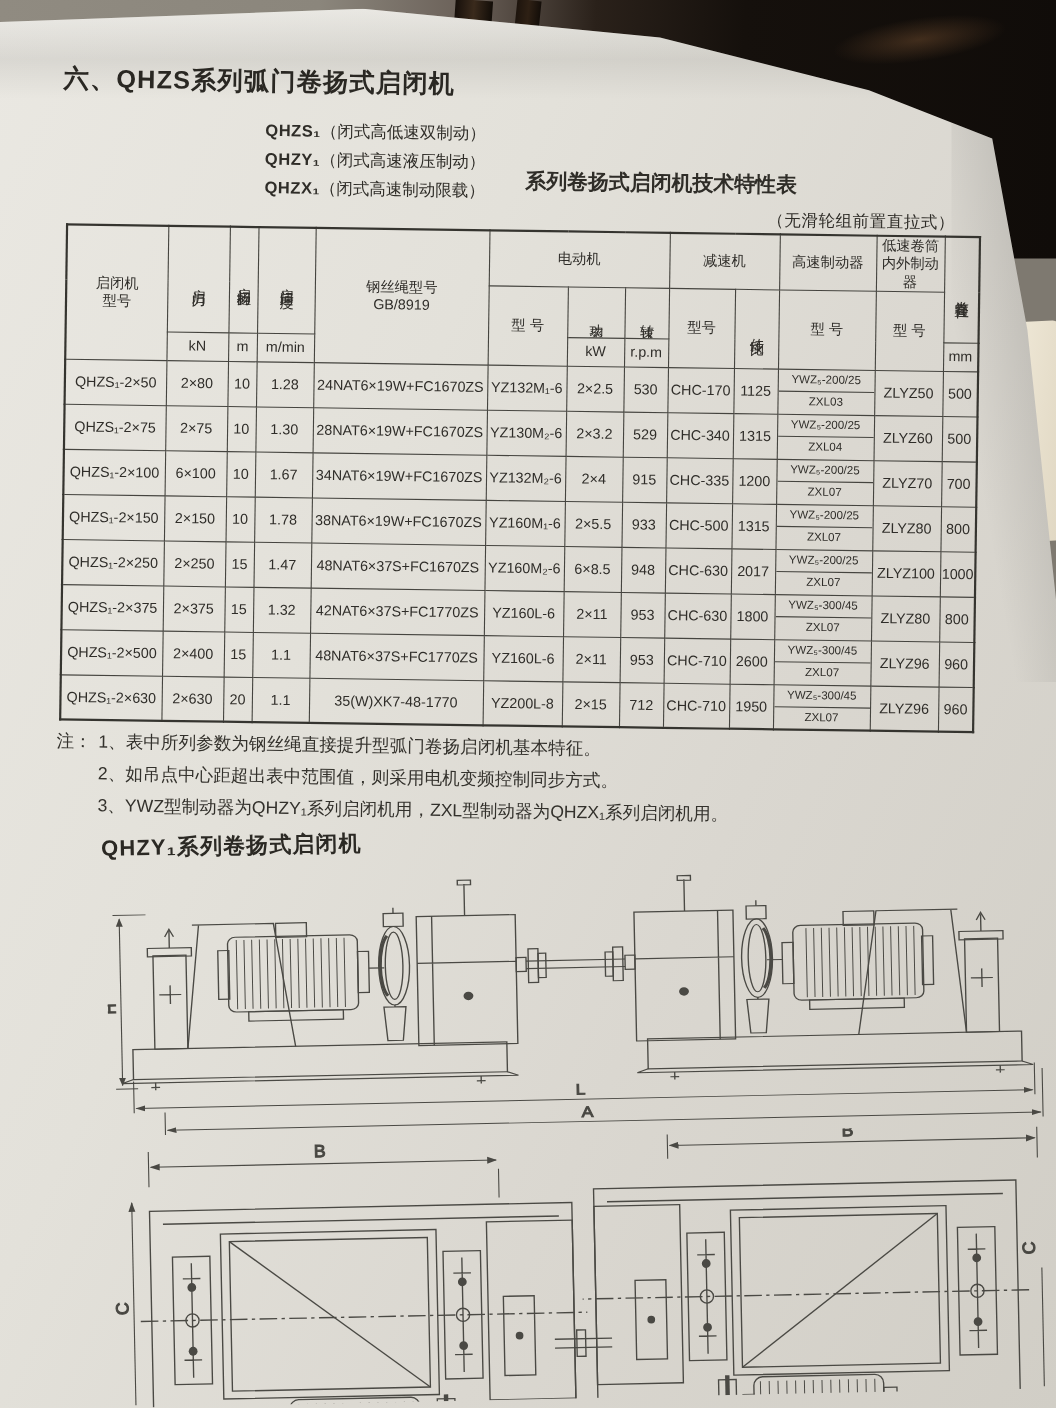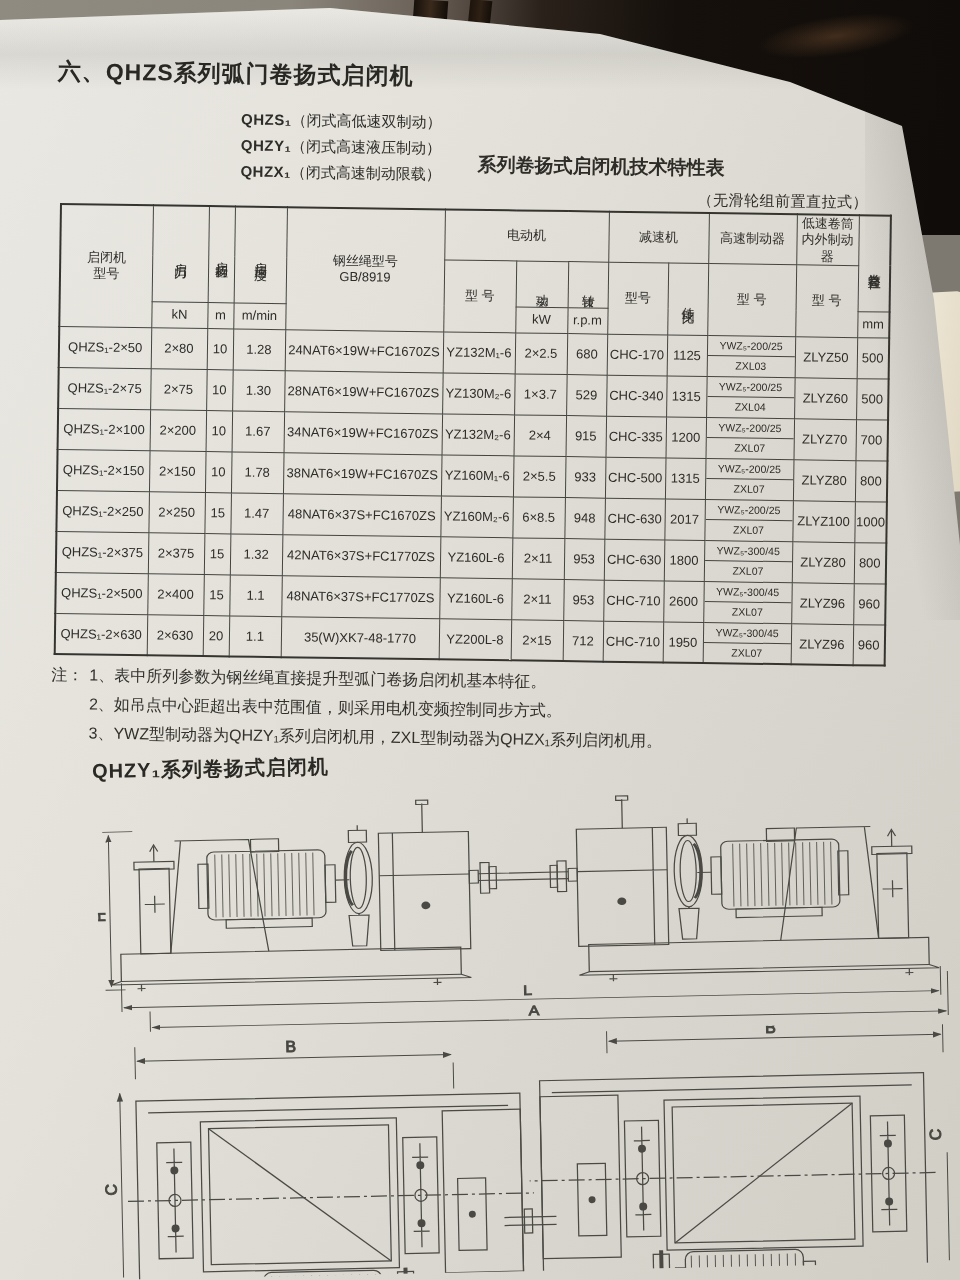--- a/index.html
+++ b/index.html
@@ -158,51 +158,51 @@
       </thead>
       <tbody>
           <tr>
             <td class="c-model">QHZS₁-2×50</td>
             <td>2×80</td>
             <td>10</td>
             <td>1.28</td>
             <td class="c-rope">24NAT6×19W+FC1670ZS</td>
             <td>YZ132M₁-6</td>
             <td>2×2.5</td>
-            <td>680</td>
+            <td>530</td>
             <td>CHC-170</td>
             <td>1125</td>
             <td class="brake-cell">
               <div class="bk-top">YWZ₅-200/25</div>
               <div class="bk-bot">ZXL03</div>
             </td>
             <td>ZLYZ50</td>
             <td>500</td>
           </tr>
           <tr>
             <td class="c-model">QHZS₁-2×75</td>
             <td>2×75</td>
             <td>10</td>
             <td>1.30</td>
             <td class="c-rope">28NAT6×19W+FC1670ZS</td>
             <td>YZ130M₂-6</td>
-            <td>1×3.7</td>
+            <td>2×3.2</td>
             <td>529</td>
             <td>CHC-340</td>
             <td>1315</td>
             <td class="brake-cell">
               <div class="bk-top">YWZ₅-200/25</div>
               <div class="bk-bot">ZXL04</div>
             </td>
             <td>ZLYZ60</td>
             <td>500</td>
           </tr>
           <tr>
             <td class="c-model">QHZS₁-2×100</td>
-            <td>2×200</td>
+            <td>6×100</td>
             <td>10</td>
             <td>1.67</td>
             <td class="c-rope">34NAT6×19W+FC1670ZS</td>
             <td>YZ132M₂-6</td>
             <td>2×4</td>
             <td>915</td>
             <td>CHC-335</td>
             <td>1200</td>
             <td class="brake-cell">
               <div class="bk-top">YWZ₅-200/25</div>

